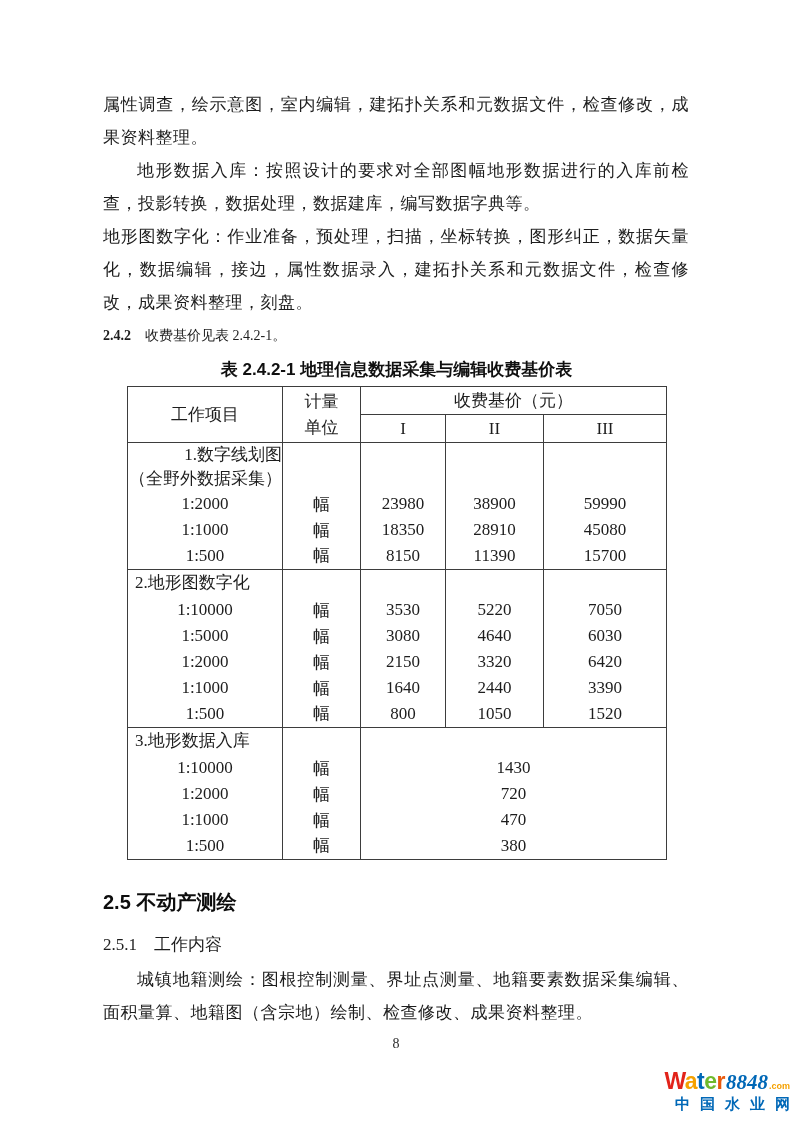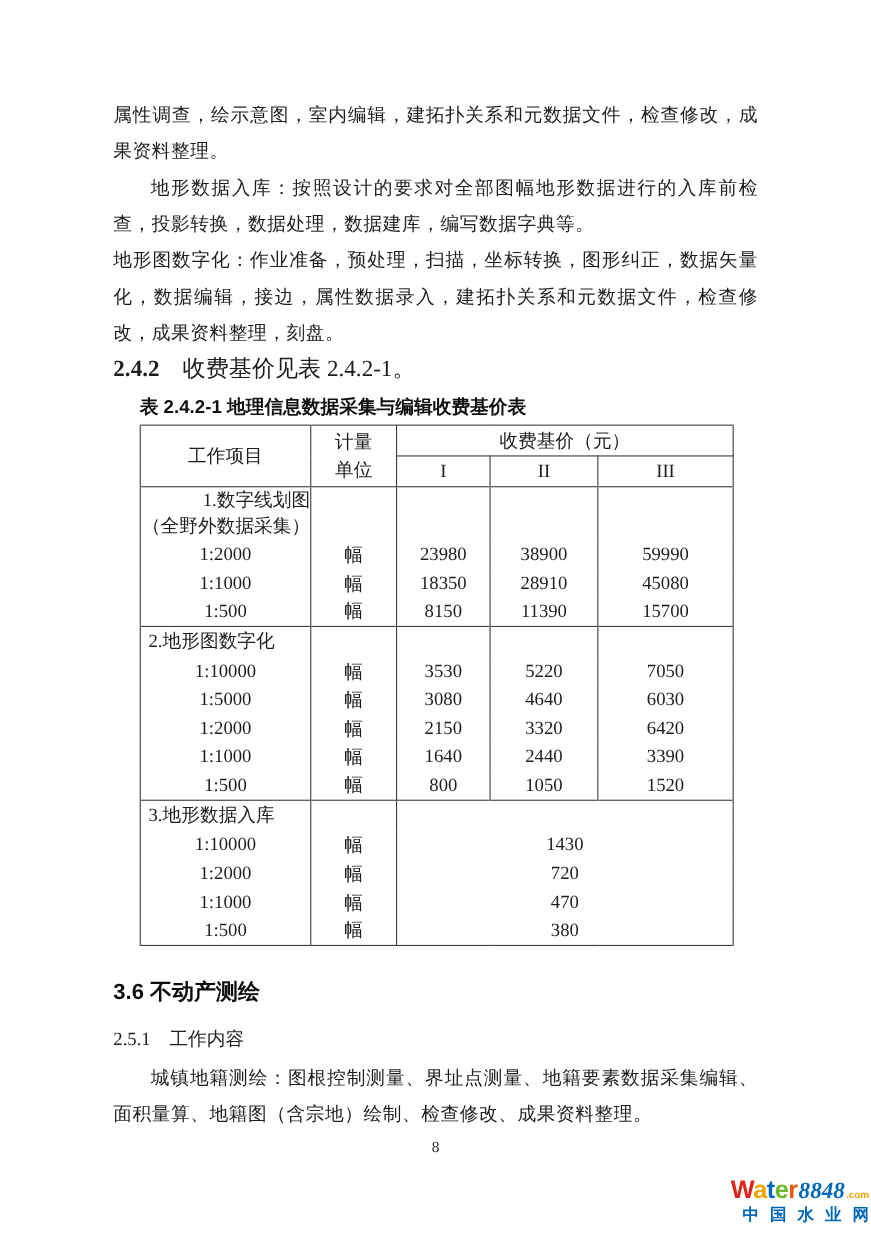--- a/index.html
+++ b/index.html
@@ -7,25 +7,25 @@
   .page {
     position:relative; width:792px; height:1122px; margin:0 auto;
     background:#ffffff; overflow:hidden;
     font-family:"Liberation Serif", serif; color:#1d1d1d;
   }
   .content { position:absolute; left:103px; top:88px; width:586px; }
 
   .para { font-size:17px; line-height:33px; text-align:justify; letter-spacing:0.5px; }
   .para.indent { text-indent:2em; }
 
-  .h-242 { font-size:21px; line-height:33px; }
+  .h-242 { font-size:14px; line-height:33px; }
   .h-242 .num { font-weight:bold; font-family:"Liberation Serif", serif; }
 
   .tbl-caption {
-    width:539px; margin:5px 0 3px 24px; 
+    width:539px; margin:5px 0 3px 24px; text-align:center;
     font-family:"Liberation Sans", sans-serif; font-weight:bold;
     font-size:17px; line-height:26px; color:#101010;
   }
 
   table.fee {
     width:539px; margin-left:24px; border-collapse:collapse;
     table-layout:fixed; border:1px solid #3d3d3d;
   }
   table.fee th, table.fee td {
     border-left:1px solid #3d3d3d; border-right:1px solid #3d3d3d;
@@ -212,21 +212,21 @@
             <td colspan="3">470</td>
           </tr>
           <tr class="data-row">
             <td>1:500</td>
             <td>幅</td>
             <td colspan="3">380</td>
           </tr>
         </tbody>
     </table>
 
-    <h2 class="h-25"><span>3.6</span>&nbsp;<span>不动产测绘</span></h2>
+    <h2 class="h-25"><span>2.5</span>&nbsp;<span>不动产测绘</span></h2>
 
     <p class="h-251"><span class="num">2.5.1</span> <span>工作内容</span></p>
 
     <p class="para indent p-25">城镇地籍测绘：图根控制测量、界址点测量、地籍要素数据采集编辑、面积量算、地籍图（含宗地）绘制、检查修改、成果资料整理。</p>
   </div>
 
   <div class="page-number">8</div>
 
   <div class="logo">
     <div class="logo-line1">

